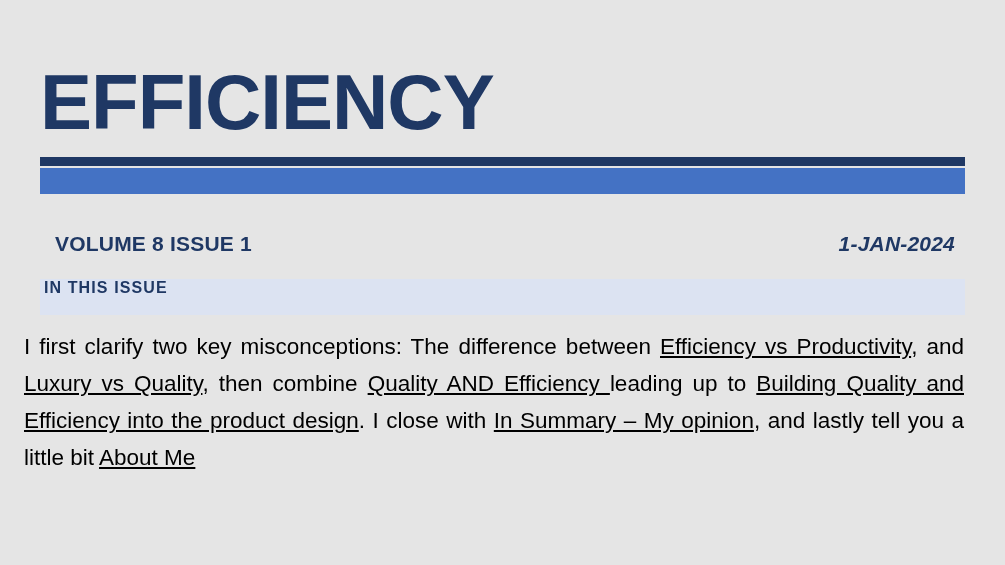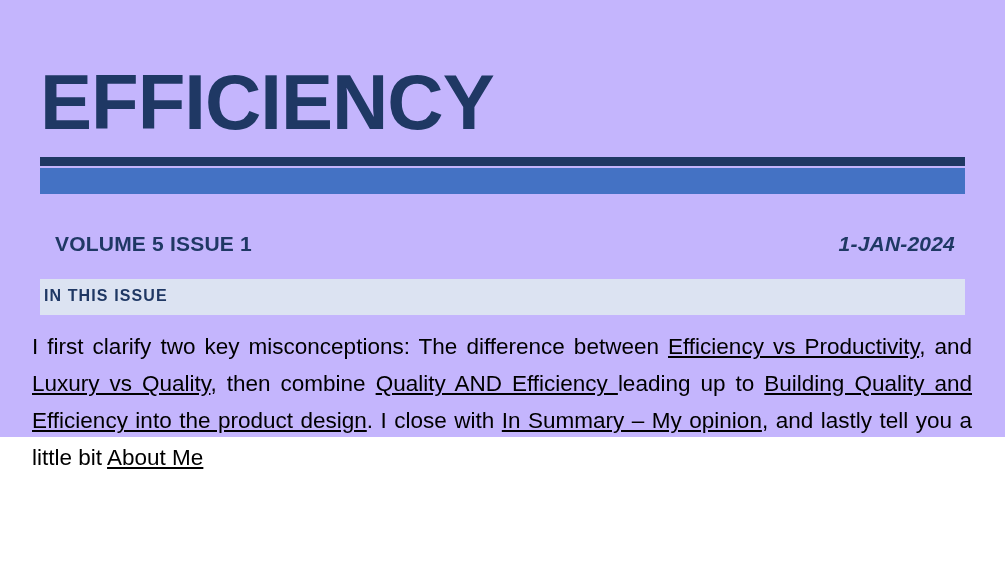--- a/index.html
+++ b/index.html
@@ -11,22 +11,22 @@
     width: 1005px;
     height: 565px;
     font-family: "Liberation Sans", sans-serif;
     color: #000000;
     overflow: hidden;
   }
 
   .page {
     position: relative;
     width: 1005px;
-    height: 437px;
-    background: #c4b5fd;
+    height: 565px;
+    background: #e5e5e5;
   }
 
   
   .masthead {
     position: absolute;
     left: 40px;
     top: 62px;
     width: 925px;
   }
   .masthead-title {
@@ -90,31 +90,31 @@
     position: absolute;
     left: 40px;
     top: 279px;
     width: 925px;
     height: 36px;
     background: #DCE3F2;
   }
   .issue-band-label {
     position: absolute;
     left: 4px;
-    top: 8px;
+    top: 0;
     font-size: 16px;
     font-weight: bold;
     letter-spacing: 1.1px;
     color: #1F3864;
   }
 
   
   .body-copy {
     position: absolute;
-    left: 32px;
+    left: 24px;
     top: 328px;
     width: 940px;
     font-size: 22.5px;
     line-height: 37px;
     color: #000000;
     text-align: justify;
     text-justify: inter-word;
   }
   .body-copy a,
   .body-copy .link {
@@ -129,21 +129,21 @@
 <div class="page">
 
   <div class="masthead">
     <div class="masthead-title">EFFICIENCY</div>
   </div>
 
   <div class="rule-dark"></div>
   <div class="rule-light"></div>
 
   <div class="volume-row">
-    <div class="volume-label">VOLUME 5 ISSUE 1</div>
+    <div class="volume-label">VOLUME 8 ISSUE 1</div>
     <div class="issue-date">1-JAN-2024</div>
   </div>
 
   <div class="issue-band">
     <div class="issue-band-label">IN THIS ISSUE</div>
   </div>
 
   <div class="body-copy">
     <span>I first clarify two key misconceptions: The difference between </span><span class="link">Efficiency vs Productivity</span><span>, and </span><span class="link">Luxury vs Quality</span><span>, then combine </span><span class="link">Quality AND Efficiency </span><span>leading up to </span><span class="link">Building Quality and Efficiency into the product design</span><span>. I close with </span><span class="link">In Summary – My opinion</span><span>, and lastly tell you a little bit </span><span class="link">About Me</span>
   </div>

